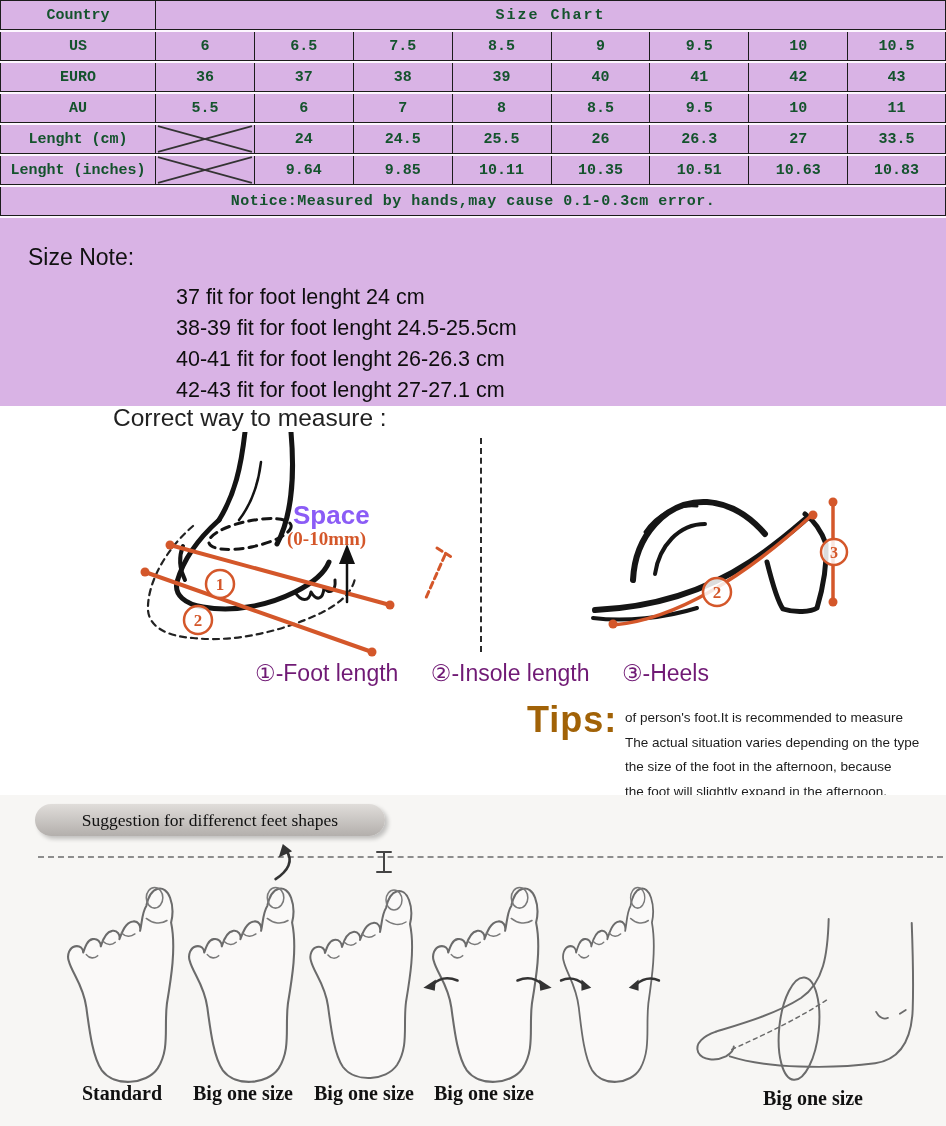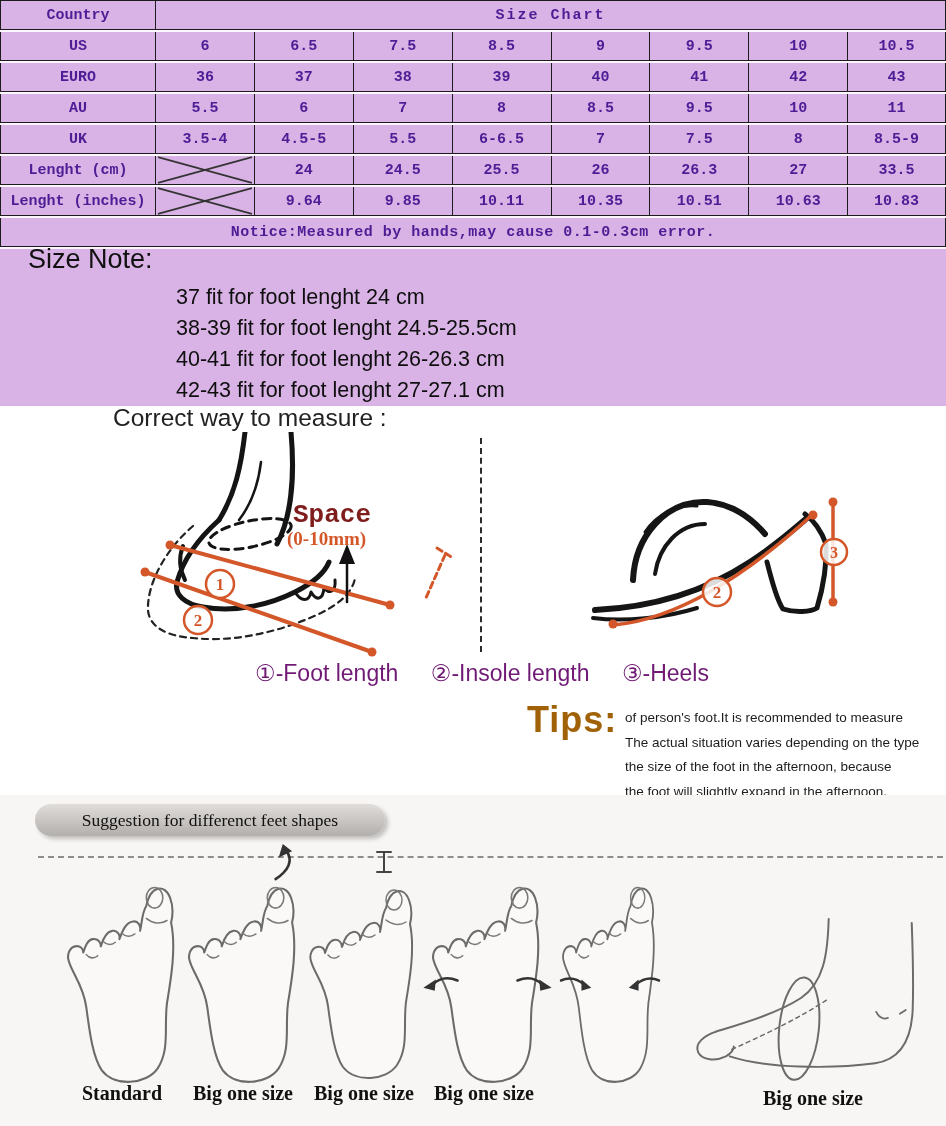--- a/index.html
+++ b/index.html
@@ -5,40 +5,40 @@
   html,body{margin:0;padding:0;background:#fff;}
   .page{position:relative;width:946px;height:1126px;overflow:hidden;background:#ffffff;
         font-family:"Liberation Sans",sans-serif;color:#1a1a1a;}
   .abs{position:absolute;}
 
   
   .purple-block{position:absolute;left:0;top:0;width:946px;height:406px;background:#d9b3e5;}
   table.size-chart{position:absolute;left:0;top:-2px;width:946px;border-collapse:separate;
         border-spacing:0 2px;table-layout:fixed;background:#fdf6ff;}
   table.size-chart td{height:26px;text-align:center;vertical-align:middle;background:#d9b3e5;
-        font-family:"Liberation Mono",monospace;font-weight:bold;font-size:15px;color:#4c1d95;
+        font-family:"Liberation Mono",monospace;font-weight:bold;font-size:15px;color:#14532d;
         border-left:1.5px solid #1c1c1c;border-bottom:1.5px solid #1c1c1c;overflow:hidden;}
   table.size-chart td:last-child{border-right:1.5px solid #1c1c1c;}
   table.size-chart tr:first-child td{border-top:1.5px solid #1c1c1c;}
   td.corner{font-size:16px;}
   td.chart-title{font-size:23px;letter-spacing:2px;border-bottom:1.5px solid #1c1c1c;}
   td.row-label{font-size:16px;}
   td.sans{font-family:"Liberation Sans",sans-serif;font-weight:400;font-size:15px;}
   td.crossed{position:relative;}
   td.crossed svg{position:absolute;left:0;top:0;width:100%;height:100%;}
   td.notice-cell{font-size:15.5px;letter-spacing:0.5px;}
 
   
-  .size-note-title{left:28px;top:244px;font-size:27px;color:#111;}
+  .size-note-title{left:28px;top:244px;font-size:23px;color:#111;}
   .size-note-lines{left:176px;top:282px;font-size:21.5px;line-height:31px;color:#0e0e0e;}
 
   
   .measure-title{left:113px;top:404px;font-size:24.5px;color:#222;}
-  .space-label{left:293px;top:500px;font-family:Liberation Mono, monospace;font-weight:bold;
-        font-size:26px;color:#7f1d1d;}
+  .space-label{left:293px;top:500px;font-family:Liberation Sans, sans-serif;font-weight:bold;
+        font-size:26px;color:#8b5cf6;}
   .space-range{left:287px;top:528px;font-family:"Liberation Serif",serif;font-weight:bold;
         font-size:19px;color:#d4572a;}
   .divider-dashed{left:480px;top:438px;height:214px;border-left:2px dashed #2a2a2a;}
   .caption-bar{left:0;top:660px;width:946px;text-align:center;font-size:23px;color:#701a75;margin-left:9px;}
   .caption-bar span{margin:0 13px;}
 
   
   .tips-label{left:527px;top:699px;font-size:36px;font-weight:bold;color:#a16207;letter-spacing:1px;}
   .tips-lines{left:625px;top:706px;font-size:13.5px;line-height:24.6px;color:#1c1c1c;}
 
@@ -107,31 +107,20 @@
         <tr>
           <td class="row-label">AU</td>
           <td>5.5</td>
           <td>6</td>
           <td>7</td>
           <td>8</td>
           <td>8.5</td>
           <td>9.5</td>
           <td>10</td>
           <td>11</td>
-        </tr>
-        <tr>
-          <td class="row-label">UK</td>
-          <td>3.5-4</td>
-          <td>4.5-5</td>
-          <td>5.5</td>
-          <td>6-6.5</td>
-          <td>7</td>
-          <td>7.5</td>
-          <td>8</td>
-          <td>8.5-9</td>
         </tr>
         <tr>
           <td class="row-label">Lenght (cm)</td>
           <td class="sans crossed">
             <svg viewBox="0 0 100 26" preserveAspectRatio="none">
               <line x1="2" y1="1" x2="98" y2="25" stroke="#333" stroke-width="1.6"></line>
               <line x1="98" y1="1" x2="2" y2="25" stroke="#333" stroke-width="1.6"></line>
             </svg>
           </td>
           <td class="sans">24</td>

